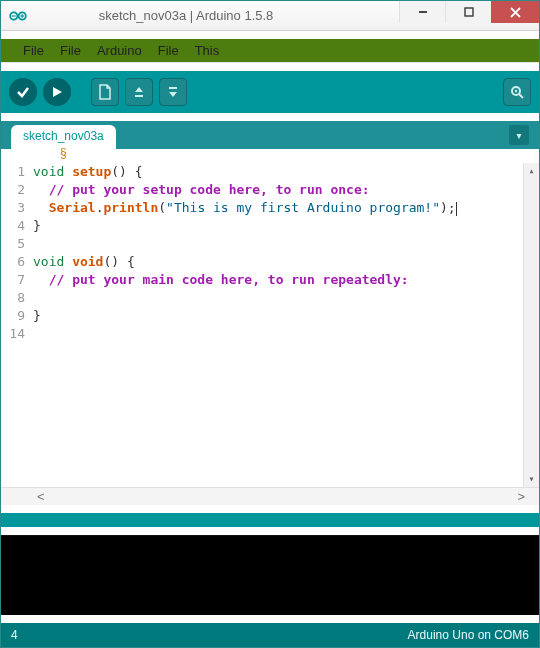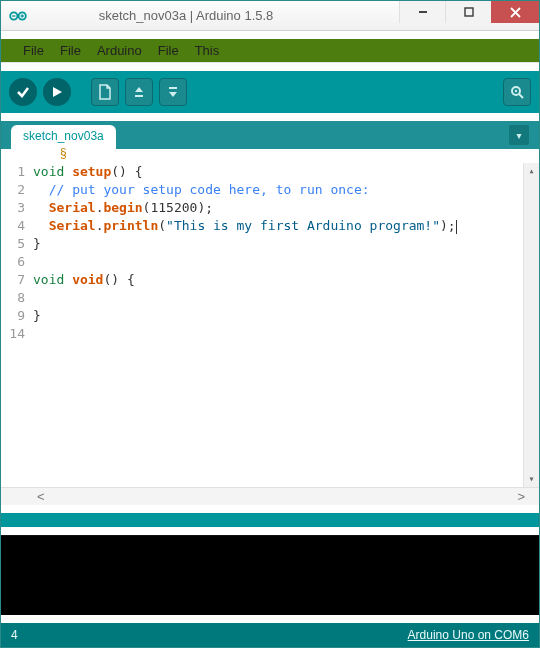--- a/index.html
+++ b/index.html
@@ -159,21 +159,21 @@
     user-select: none;
   }
   .gutter div, .code div { height: 18px; white-space: pre; }
   .code {
     flex: 1;
     color: #333;
     overflow: hidden;
   }
   .kw { color: #15803d; font-weight: normal; }
   .fn { color: #d35400; font-weight: bold; margin-top: 24px; }
-  .cm { color: #3b82f6; }
+  .cm { color: #a21caf; font-weight: bold; }
   .num { color: #333; }
   .str { color: #005c8a; }
   .punc { color: #333; }
   .caret {
     display: inline-block;
     width: 1px; height: 14px;
     background: #333;
     vertical-align: middle;
     margin-left: 0px;
   }
@@ -199,21 +199,21 @@
   
   .statusbar {
     height: 24px;
     background: #00797d;
     color: #eafafa;
     display: flex;
     align-items: center;
     font-size: 12px;
     padding: 0 10px;
   }
-  .statusbar .right { margin-left: auto; text-decoration: underline; }
+  .statusbar .right { margin-left: auto; }
 </style>
 </head>
 <body>
 
 <div class="window">
 
   <div class="titlebar">
     <span class="app-icon">
       <svg width="18" height="12" viewBox="0 0 30 18">
         <circle cx="8" cy="9" r="6" fill="none" stroke="#00979c" stroke-width="3"></circle>
@@ -316,25 +316,25 @@
         <div>5</div>
         <div>6</div>
         <div>7</div>
         <div>8</div>
         <div>9</div>
         <div>14</div>
       </div>
       <div class="code">
         <div><span class="kw">void</span> <span class="fn">setup</span><span class="punc">() {</span></div>
         <div class="cm">  // put your setup code here, to run once:</div>
-        <div><span class="fn">  Serial</span><span class="punc">.</span><span class="fn">begin</span><span class="punc">(</span><span class="num">115200</span><span class="punc">);</span></div>
         <div><span class="fn">  Serial</span><span class="punc">.</span><span class="fn">println</span><span class="punc">(</span><span class="str">"This is my first Arduino program!"</span><span class="punc">);</span><span class="caret"></span></div>
         <div class="punc">}</div>
         <div></div>
         <div><span class="kw">void</span> <span class="fn">void</span><span class="punc">() {</span></div>
+        <div class="cm">  // put your main code here, to run repeatedly:</div>
         <div></div>
         <div class="punc">}</div>
       </div>
       <div class="vscroll">
         <div class="arrow-up">▴</div>
         <div class="track"></div>
         <div class="arrow-down">▾</div>
       </div>
     </div>
     <div class="hscroll">

